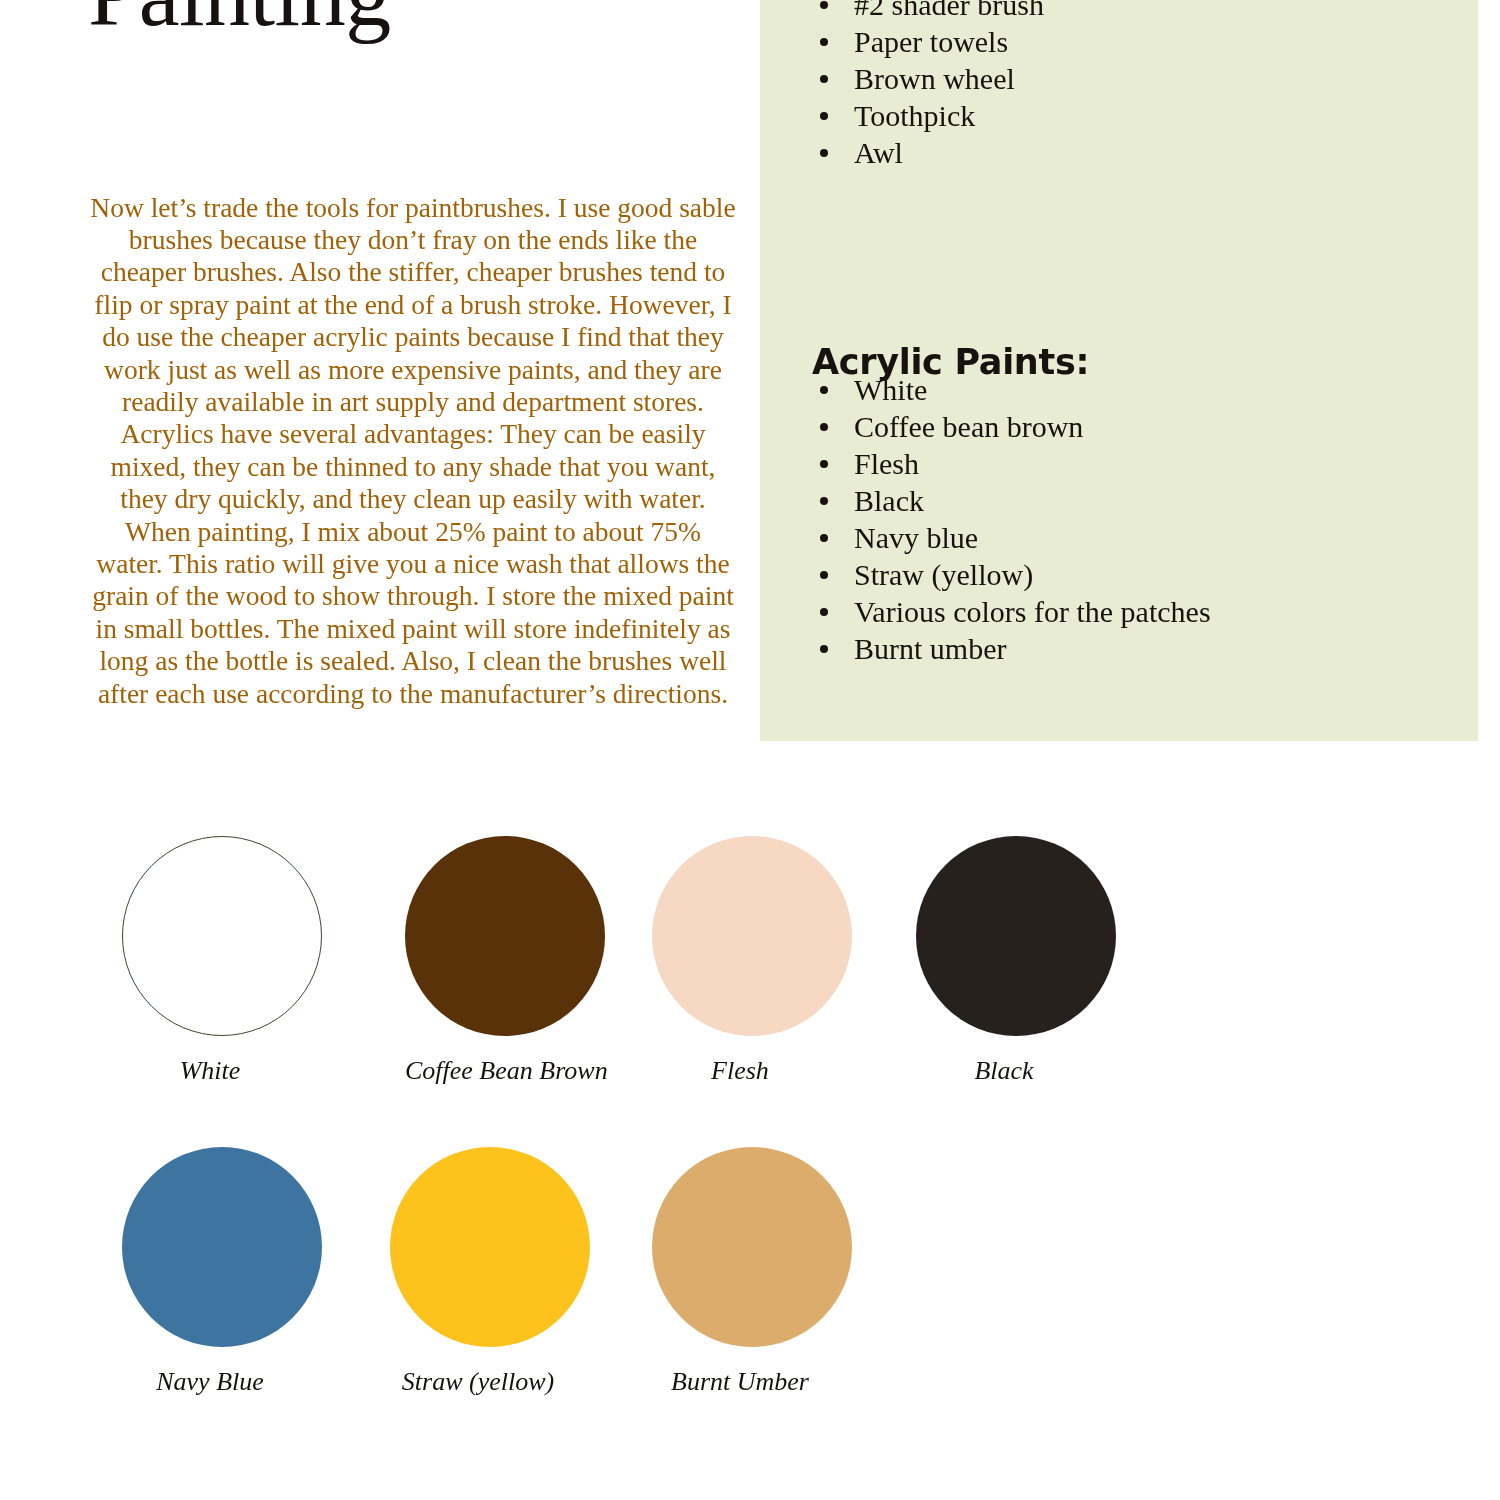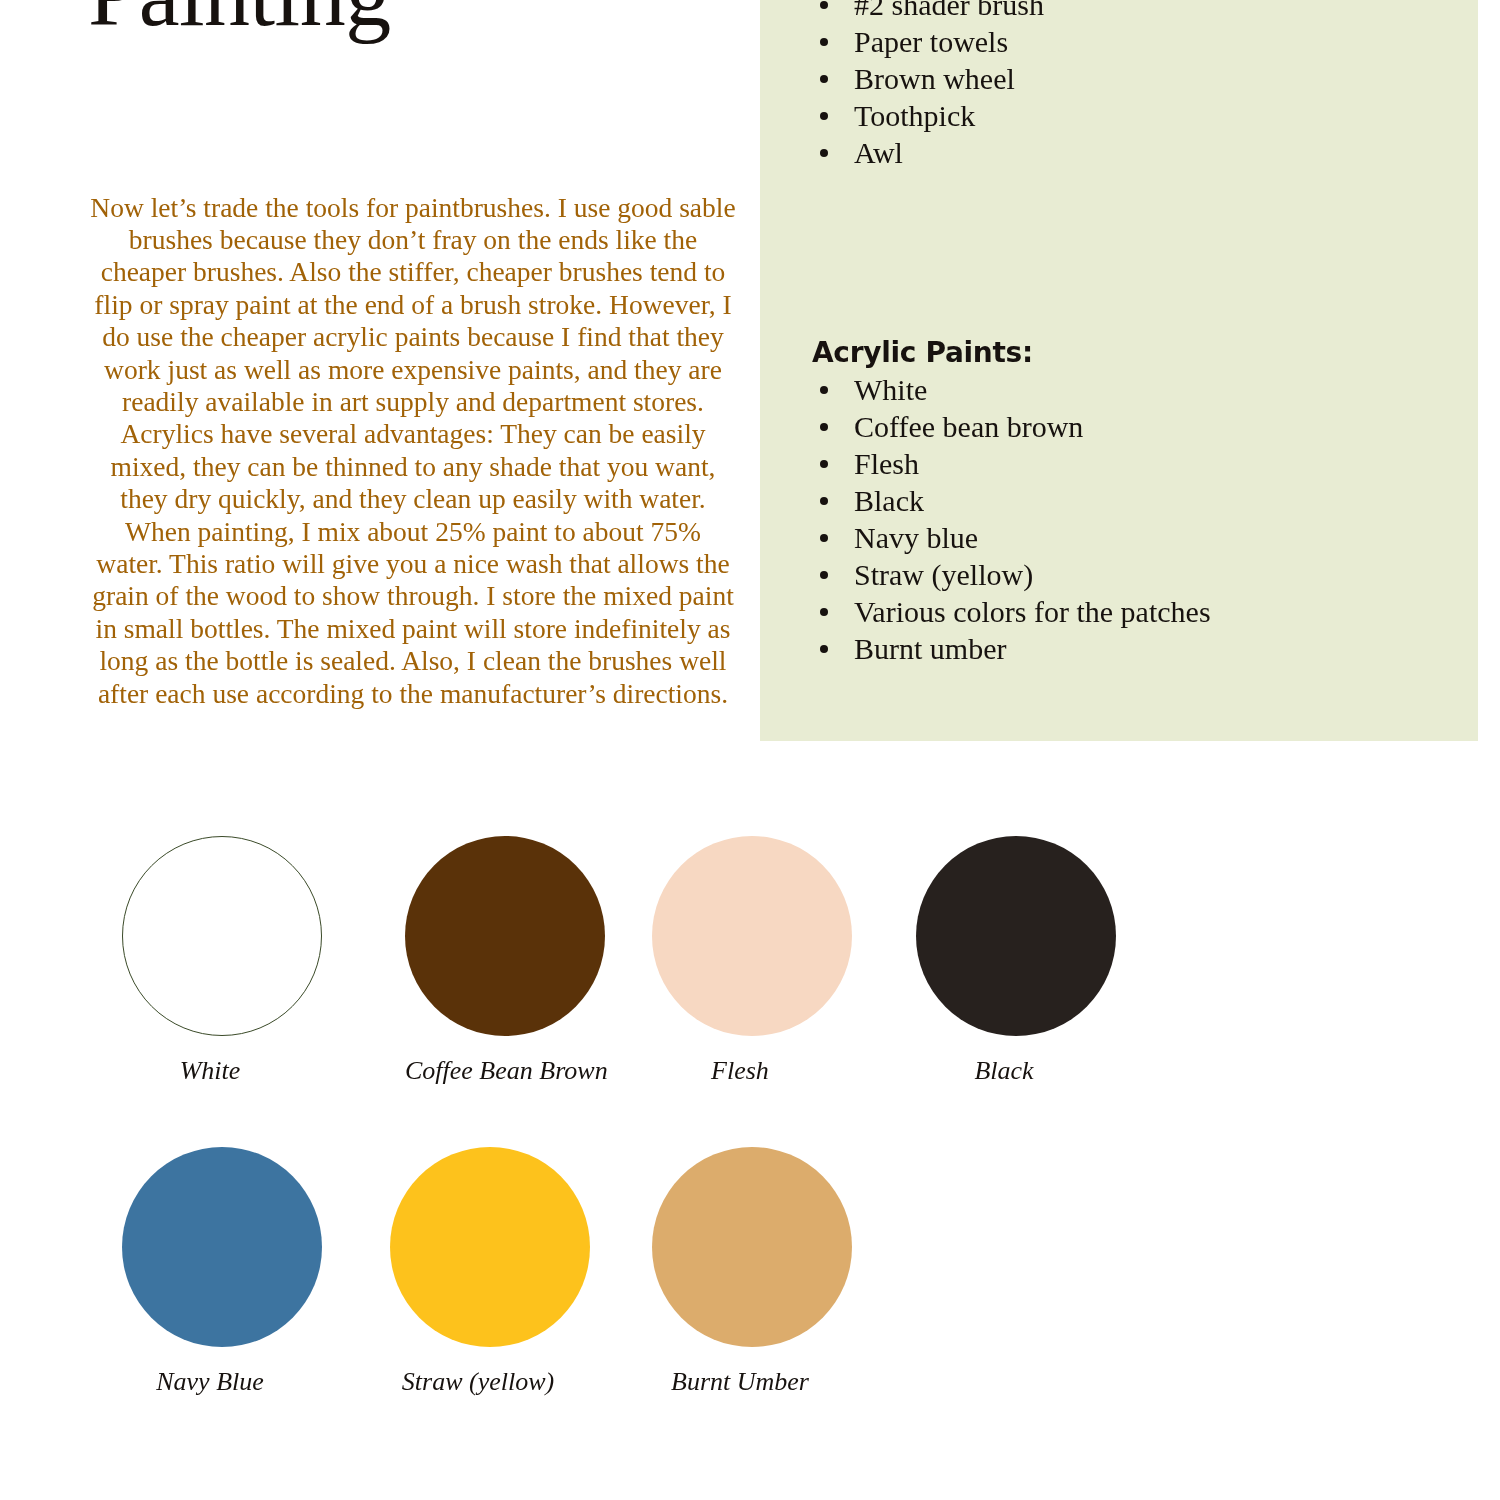--- a/index.html
+++ b/index.html
@@ -77,21 +77,21 @@
     position: absolute;
     left: 812px;
     top: -14px;
     width: 640px;
   }
   #paints-heading {
     position: absolute;
     left: 812px;
     top: 313px;
     font-family: "DejaVu Sans", sans-serif;
-    font-size: 28px;
+    font-size: 35px;
     font-weight: 700;
     letter-spacing: -0.3px;
     color: #17120f;
   }
   #paints-list {
     position: absolute;
     left: 812px;
     top: 371px;
     width: 640px;
   }

